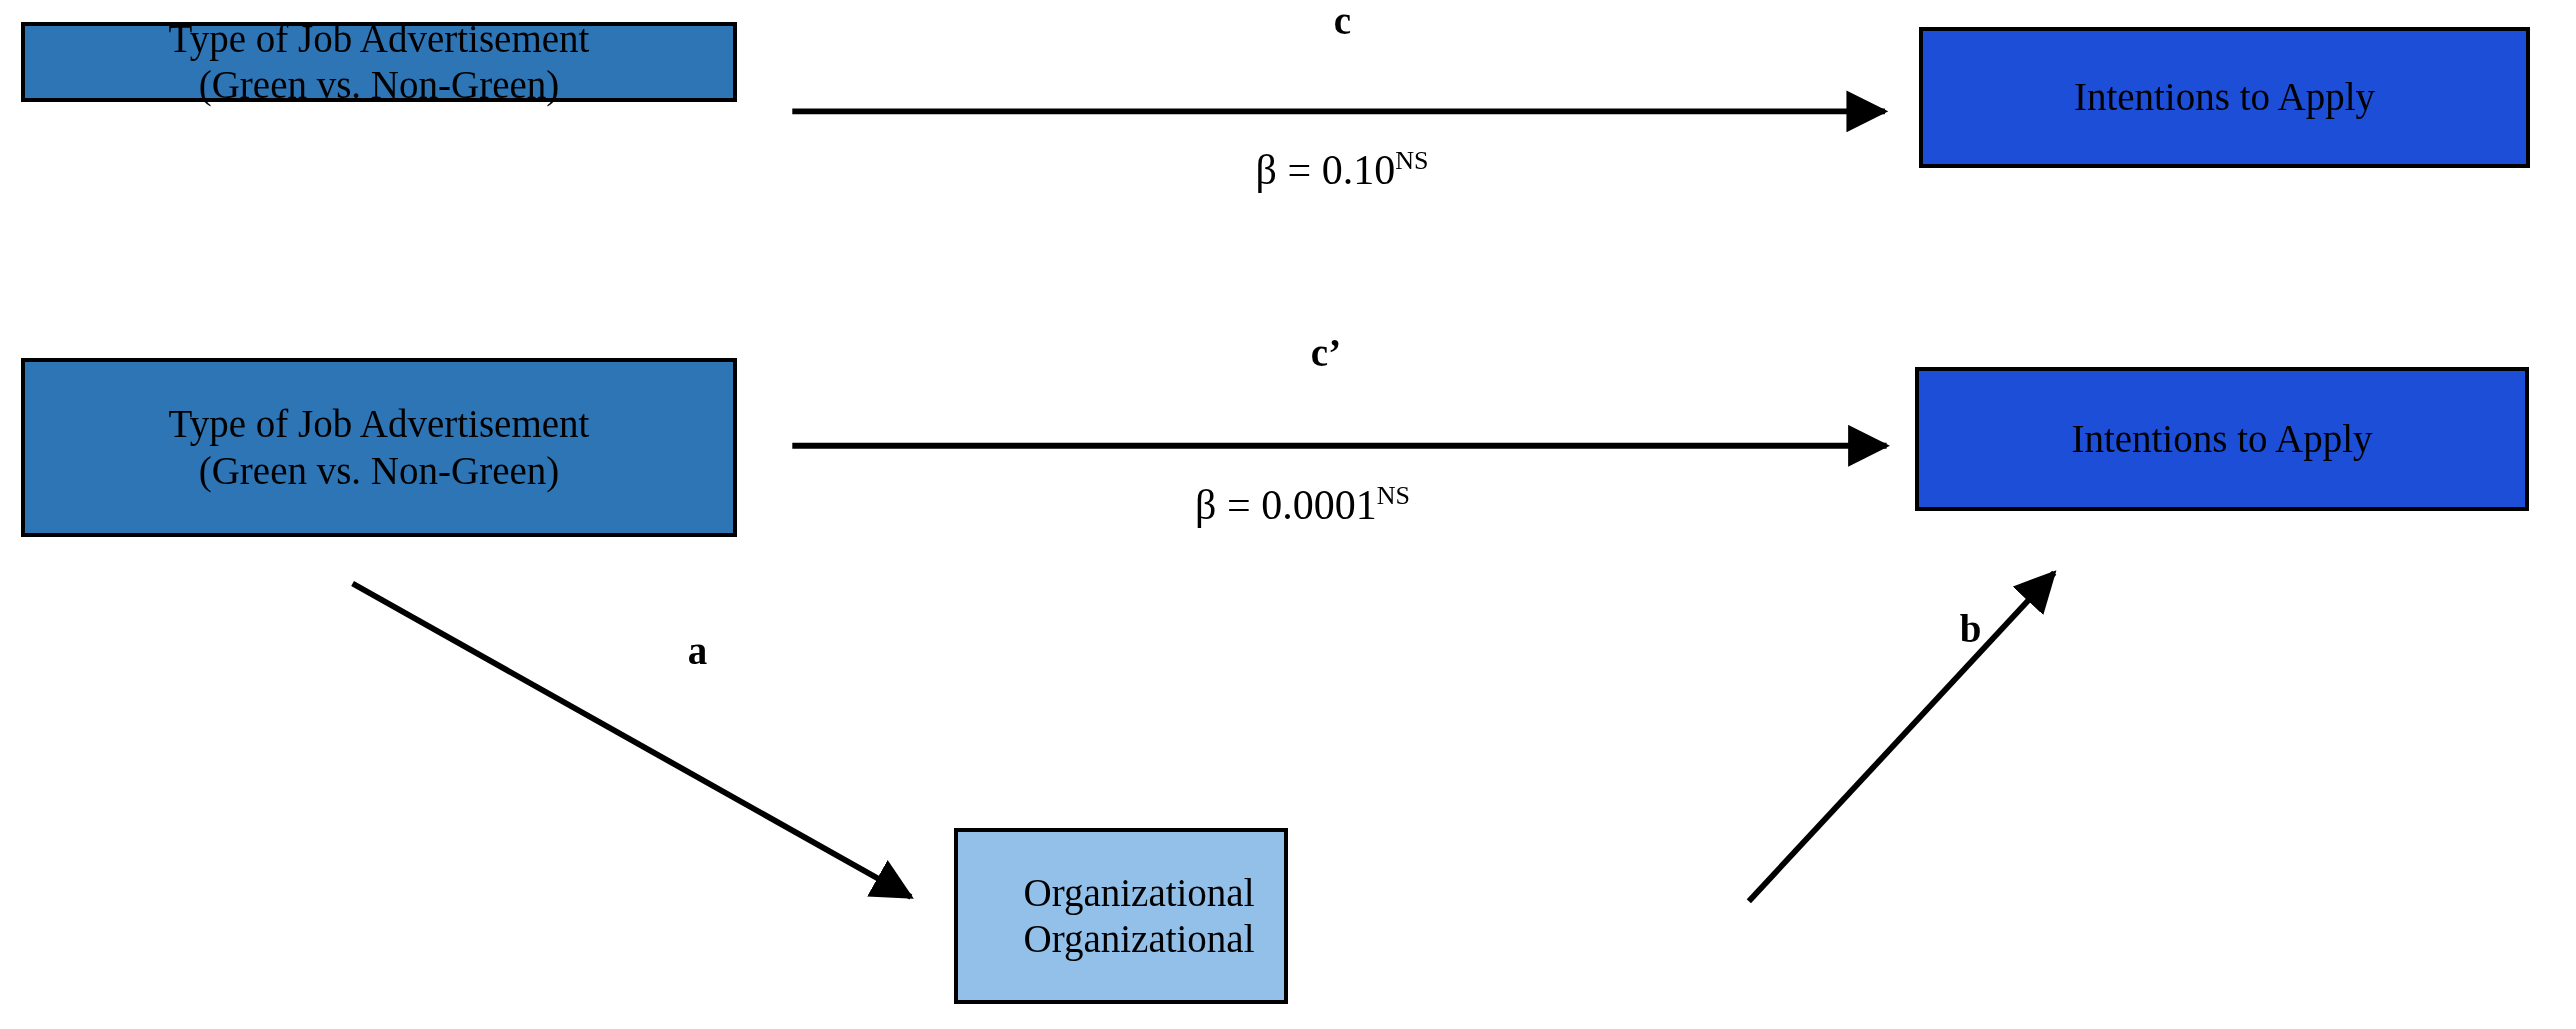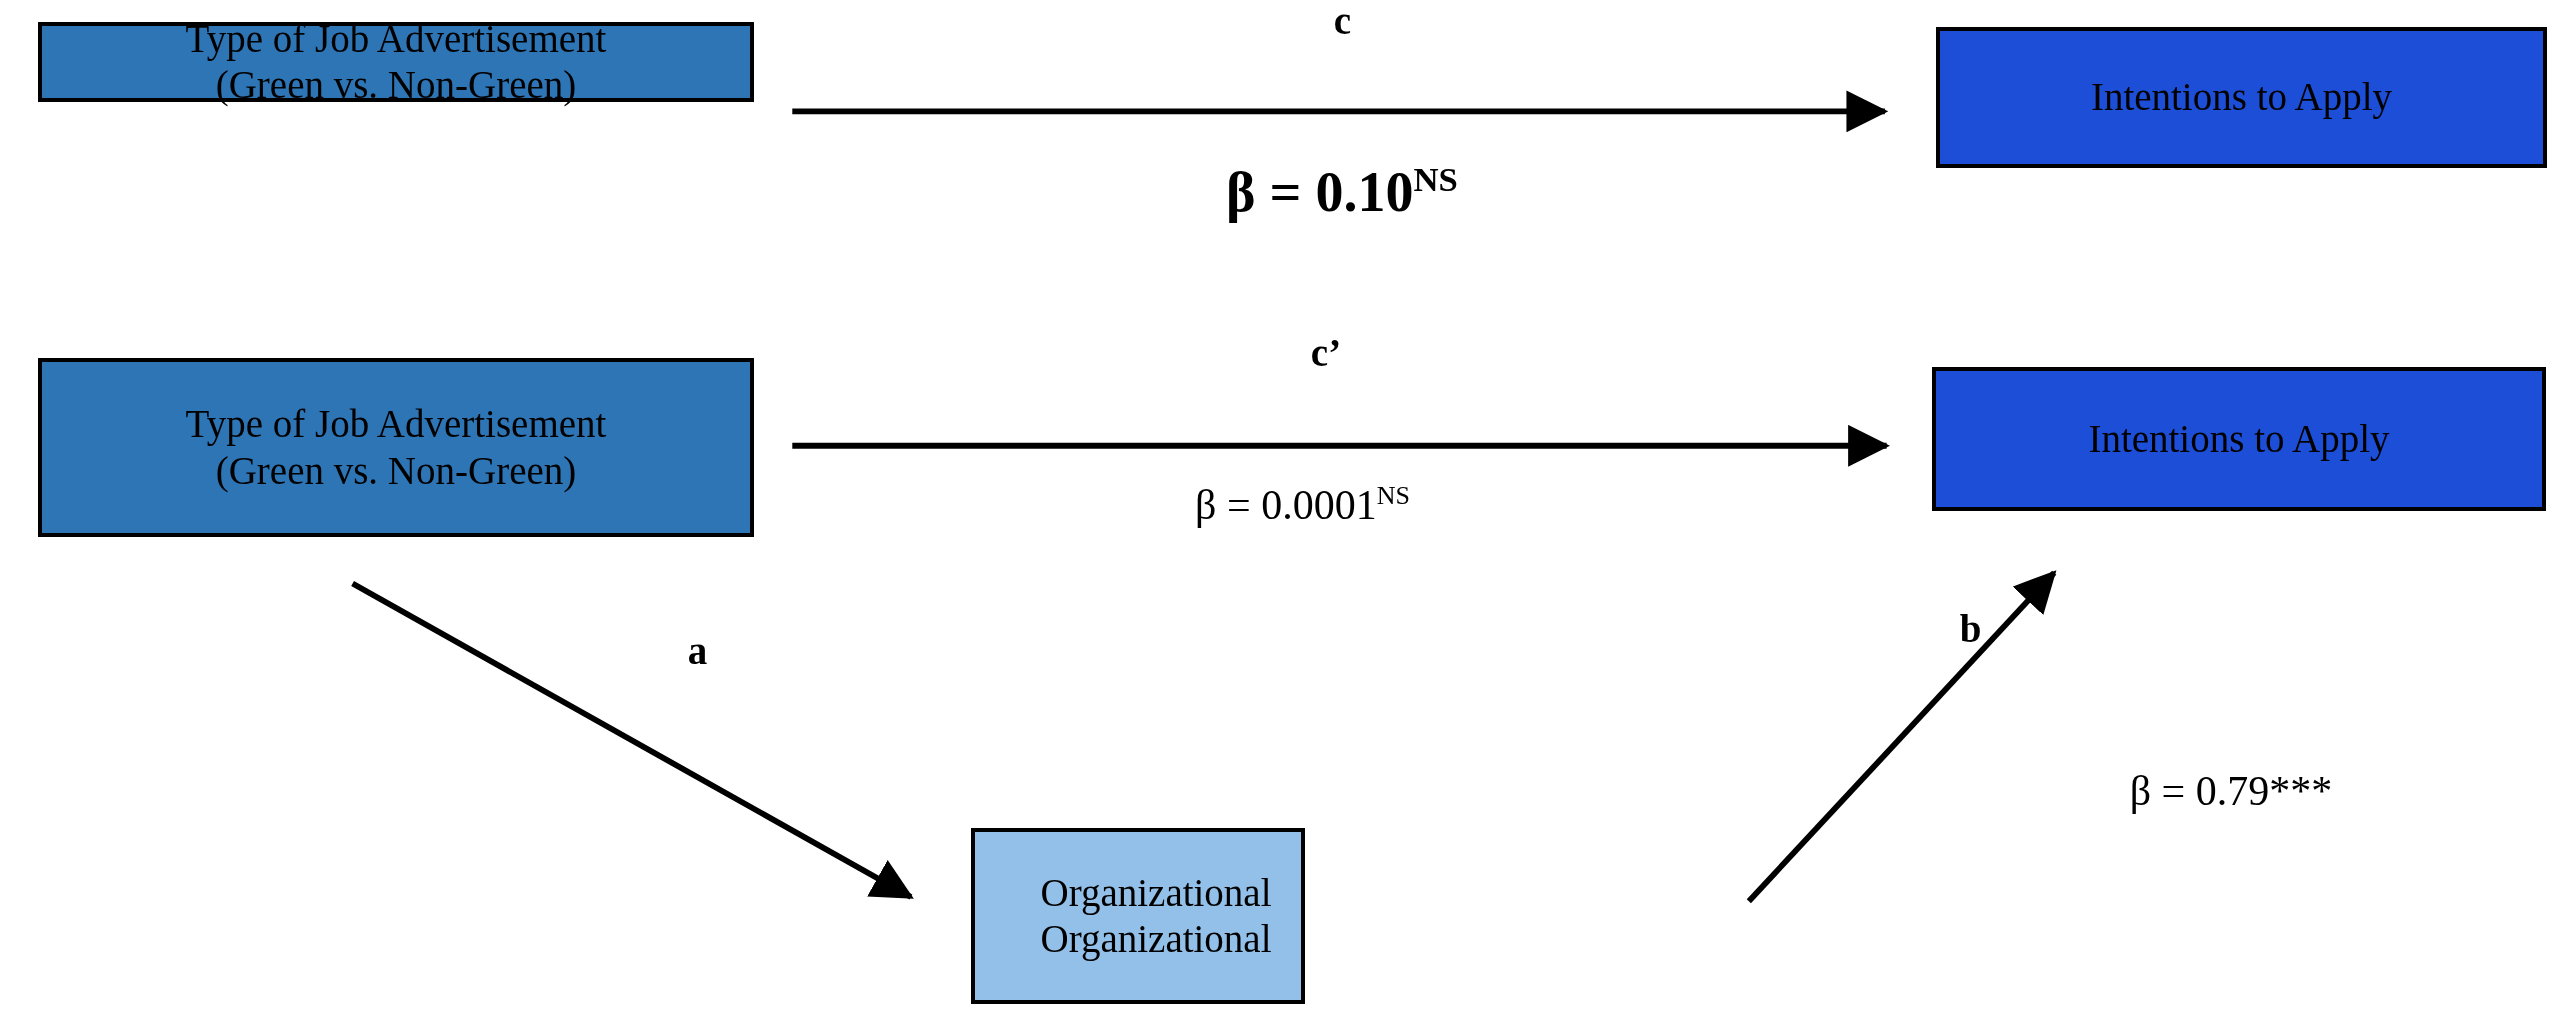--- a/index.html
+++ b/index.html
@@ -21,21 +21,20 @@
   .node {
     position: absolute;
     box-sizing: border-box;
     border: 4.1px solid #000000;
     display: flex;
     flex-direction: column;
     align-items: center;
     justify-content: center;
     text-align: center;
     line-height: 1.18;
-    margin-left: 17px;
   }
   .node .line {
     display: block;
     white-space: nowrap;
   }
   .node-blue   { background: #2E75B6; }
   .node-lblue  { background: #93C0E8; padding-left: 36px; }
   .node-gray   { background: #1d4ed8; }
 
   .label {
@@ -89,21 +88,21 @@
     <span class="line">Type of Job Advertisement</span>
     <span class="line">(Green vs. Non-Green)</span>
   </div>
 
   <div class="node node-gray" style="left:1919px; top:27px; width:611px; height:141px; font-size:39px;">
     <span class="line">Intentions to Apply</span>
   </div>
 
   <div class="label label-path" style="left:1301px; top:-1.7px; width:83px; font-size:39px;">c</div>
 
-  <div class="label label-coef" style="left:1176px; top:160px; width:332px; font-size:56px;font-weight:bold;">
+  <div class="label label-coef" style="left:1176px; top:146px; width:332px; font-size:42px;">
     <span>β = 0.10</span><sup>NS</sup>
   </div>
 
   <div class="node node-blue" style="left:21px; top:358px; width:716px; height:179px; font-size:39px;">
     <span class="line">Type of Job Advertisement</span>
     <span class="line">(Green vs. Non-Green)</span>
   </div>
 
   <div class="node node-gray" style="left:1915px; top:367px; width:614px; height:144px; font-size:39px;">
     <span class="line">Intentions to Apply</span>
@@ -118,18 +117,15 @@
   <div class="node node-lblue" style="left:954px; top:828px; width:334px; height:176px; font-size:39px;">
     <span class="line">Organizational</span>
     <span class="line">Organizational</span>
   </div>
 
   <div class="label label-path" style="left:660px; top:628px; width:75px; font-size:39px;">a</div>
 
 
   <div class="label label-path" style="left:1933px; top:606px; width:75px; font-size:39px;">b</div>
 
-  <div class="label label-coef" style="left:2057px; top:767px; width:348px; font-size:42px;">
-    <span>β = 0.79***</span><sup></sup>
-  </div>
 
 </div>
 
 
 </body></html>

